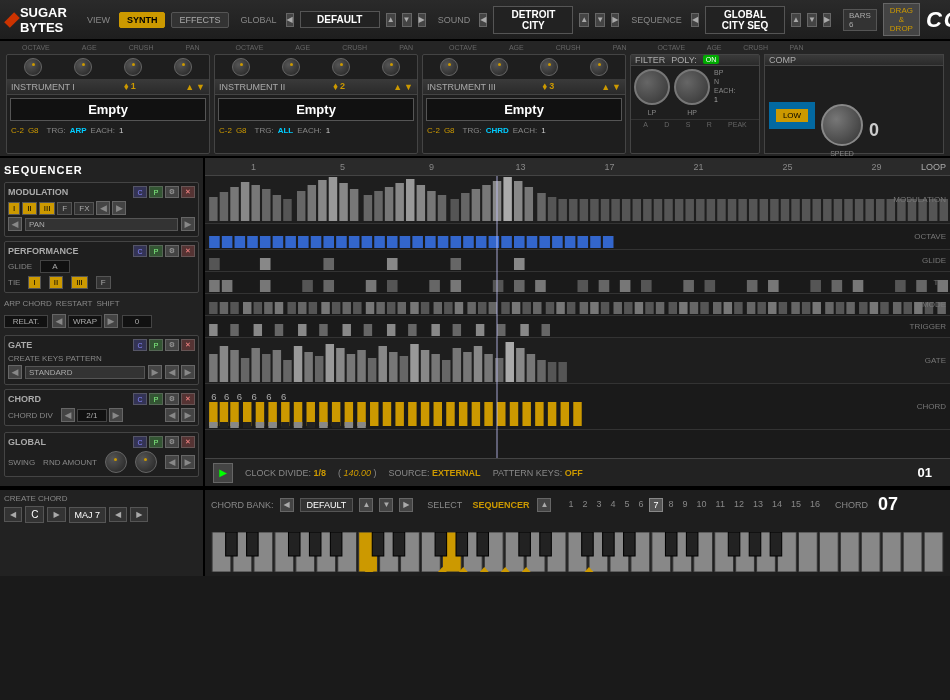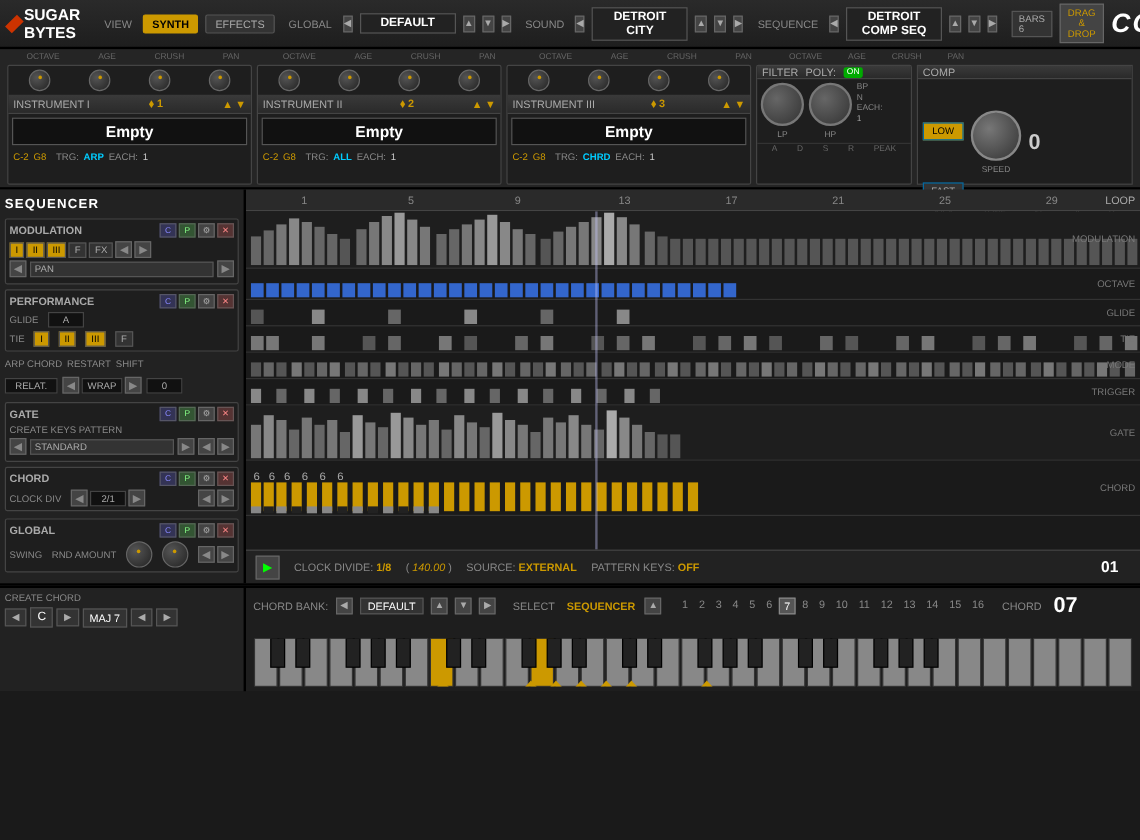--- a/index.html
+++ b/index.html
@@ -197,21 +197,21 @@
       background: #1e1e1e;
       border-radius: 2px;
     }
     .section-header {
       background: linear-gradient(180deg, #3a3a3a, #2a2a2a);
       padding: 0 4px;
       font-size: 9px;
       color: #aaa;
       border-bottom: 1px solid #444;
       display: flex;
-      align-items: flex-end;
+      align-items: flex-start;
       gap: 6px;
     }
     .on-badge {
       background: #00aa00;
       color: #fff;
       font-size: 7px;
       padding: 1px 3px;
       border-radius: 2px;
     }
     .filter-inner {
@@ -236,21 +236,21 @@
       gap: 6px;
       align-items: center;
     }
     .comp-vert {
       display: flex;
       flex-direction: column;
       gap: 3px;
     }
     .comp-btn {
       background: #333;
-      border: 1px solid #0369a1;
+      border: 7px solid #0369a1;
       color: #aaa;
       font-size: 8px;
       padding: 2px 6px;
       cursor: pointer;
       margin-top: 32px;
     }
     .comp-btn.active {
       background: #cc9900;
       color: #000;
     }
@@ -576,21 +576,21 @@
   <span style="width:10px"></span>
   <span class="section-label">SOUND</span>
   <button class="nav-btn">◀</button>
   <div class="preset-display">DETROIT CITY</div>
   <button class="nav-btn">▲</button>
   <button class="nav-btn">▼</button>
   <button class="nav-btn">▶</button>
   <span style="width:10px"></span>
   <span class="section-label">SEQUENCE</span>
   <button class="nav-btn">◀</button>
-  <div class="preset-display">DETROIT COMP SEQ</div>
+  <div class="preset-display">GLOBAL CITY SEQ</div>
   <button class="nav-btn">▲</button>
   <button class="nav-btn">▼</button>
   <button class="nav-btn">▶</button>
   <span style="width:10px"></span>
   <span class="bars-indicator">BARS 6</span>
   <button class="drag-drop-btn">DRAG &amp; DROP</button>
   <span class="app-title">CONSEQUENCE</span>
 </div>
 
 <div class="instruments-area">
@@ -887,21 +887,21 @@
       <div class="seq-module-header">
         <span class="module-label">CHORD</span>
         <div class="module-btns">
           <div class="c-btn">C</div>
           <div class="p-btn">P</div>
           <div style="background:#444;border:1px solid #666;color:#aaa;font-size:7px;width:14px;height:12px;cursor:pointer;display:flex;align-items:center;justify-content:center;">⚙</div>
           <div class="x-btn">✕</div>
         </div>
       </div>
       <div class="label-row">
-        <span>CLOCK DIV</span>
+        <span>CHORD DIV</span>
         <div style="display:flex;align-items:center;gap:2px;">
           <button class="arrow-btn">◀</button>
           <div class="value-display">2/1</div>
           <button class="arrow-btn">▶</button>
         </div>
         <div class="arrow-btns" style="margin-left:auto;">
           <button class="arrow-btn">◀</button>
           <button class="arrow-btn">▶</button>
         </div>
       </div>

